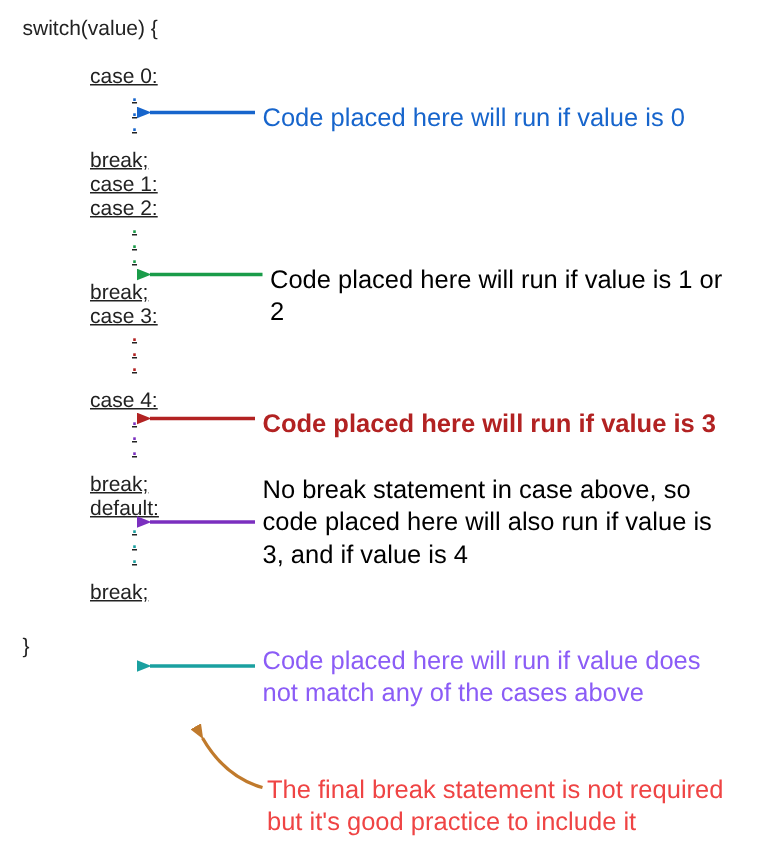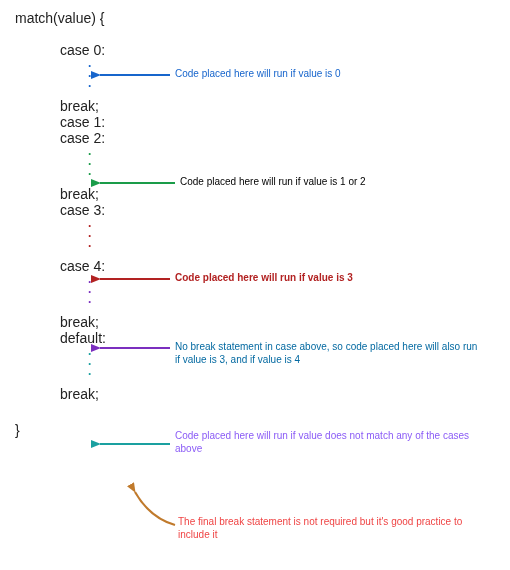--- a/index.html
+++ b/index.html
@@ -12,47 +12,47 @@
     position: relative;
     width: 510px;
     height: 570px;
   }
   .code-col {
     position: absolute;
     left: 15px;
     top: 10px;
     font-family: Arial, Helvetica, sans-serif;
   }
-  .caseblock { margin-left: 45px; }
+  .caseblock { margin-left: 45px; text-decoration: underline; }
   .dots {
     margin-left: 28px;
     line-height: 10px;
     font-size: 12px;
     font-weight: bold;
   }
   .dots span { display: block; height: 10px; }
   .brk { margin-top: 2px; }
   .anno {
     position: absolute;
-    font-size: 10px;
+    font-size: 17px;
     line-height: 1.25;
     max-width: 310px;
   }
   svg.arrows {
     position: absolute;
     left: 0; top: 0;
     width: 510px; height: 570px;
     pointer-events: none;
   }
 </style>
 </head>
 <body>
 
 <div class="code-col">
-  <div style="margin-bottom:16px;">match(value) {</div>
+  <div style="margin-bottom:16px;">switch(value) {</div>
 
   <div class="caseblock">
     <div>case 0:</div>
     <div class="dots" style="color:#1765cc;">
         <span>.</span>
         <span>.</span>
         <span>.</span>
       </div>
     <div class="brk" style="margin-top:10px;">break;</div>
   </div>
@@ -98,21 +98,21 @@
       </div>
     <div class="brk" style="margin-top:10px;">break;</div>
   </div>
 
   <div style="margin-top:20px;">}</div>
 </div>
 
 <div class="anno" style="left:175px; top:68px; color:#1765cc;">Code placed here will run if value is 0</div>
 <div class="anno" style="left:180px; top:176px; color:#000000;">Code placed here will run if value is 1 or 2</div>
 <div class="anno" style="left:175px; top:272px; color:#b22222;font-weight:bold;">Code placed here will run if value is 3</div>
-<div class="anno" style="left:175px; top:341px; color:#0369a1;">No break statement in case above, so code placed here will also run if value is 3, and if value is 4</div>
+<div class="anno" style="left:175px; top:316px; color:#000000;">No break statement in case above, so code placed here will also run if value is 3, and if value is 4</div>
 <div class="anno" style="left:175px; top:430px; color:#8b5cf6;">Code placed here will run if value does not match any of the cases above</div>
 <div class="anno" style="left:178px; top:516px; color:#ef4444;">The final break statement is not required but it's good practice to include it</div>
 
 <svg class="arrows">
   <defs>
     <marker id="ah-blue" markerWidth="10" markerHeight="8" refX="1" refY="4" orient="auto" markerUnits="userSpaceOnUse">
       <polygon points="10,0 0,4 10,8" fill="#1765cc"></polygon>
     </marker>
     <marker id="ah-green" markerWidth="10" markerHeight="8" refX="1" refY="4" orient="auto" markerUnits="userSpaceOnUse">
       <polygon points="10,0 0,4 10,8" fill="#1a9c49"></polygon>

